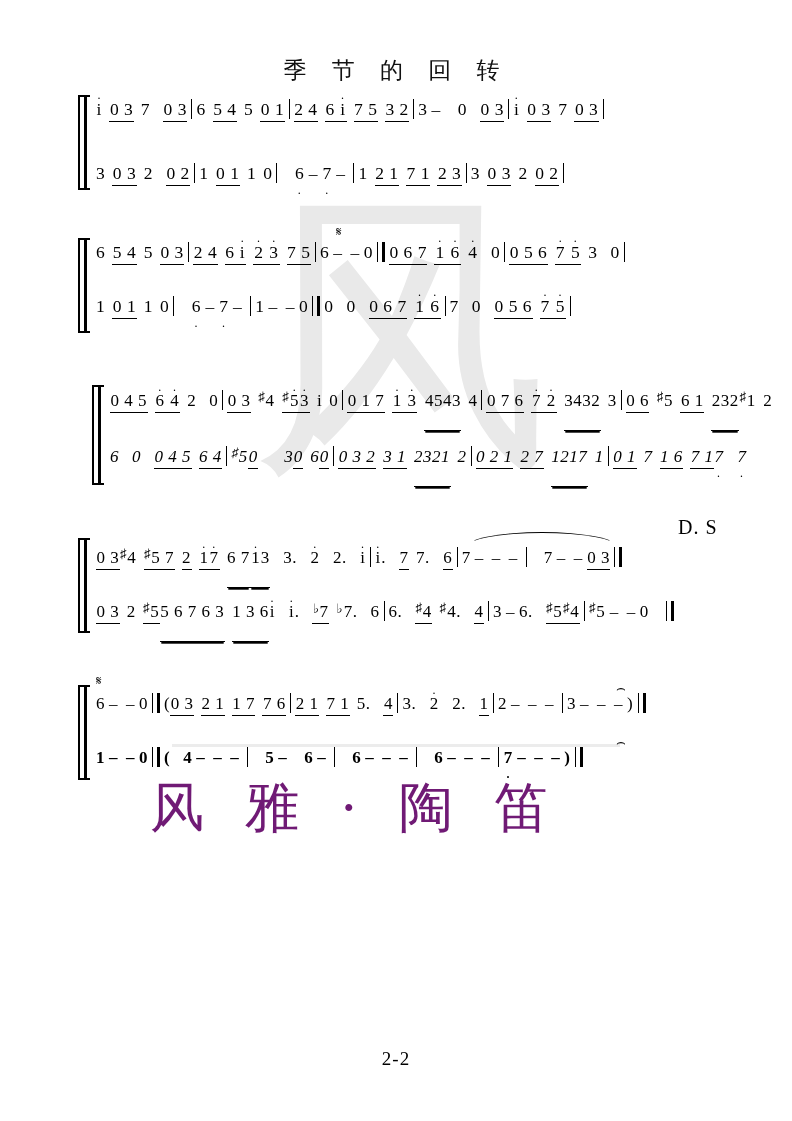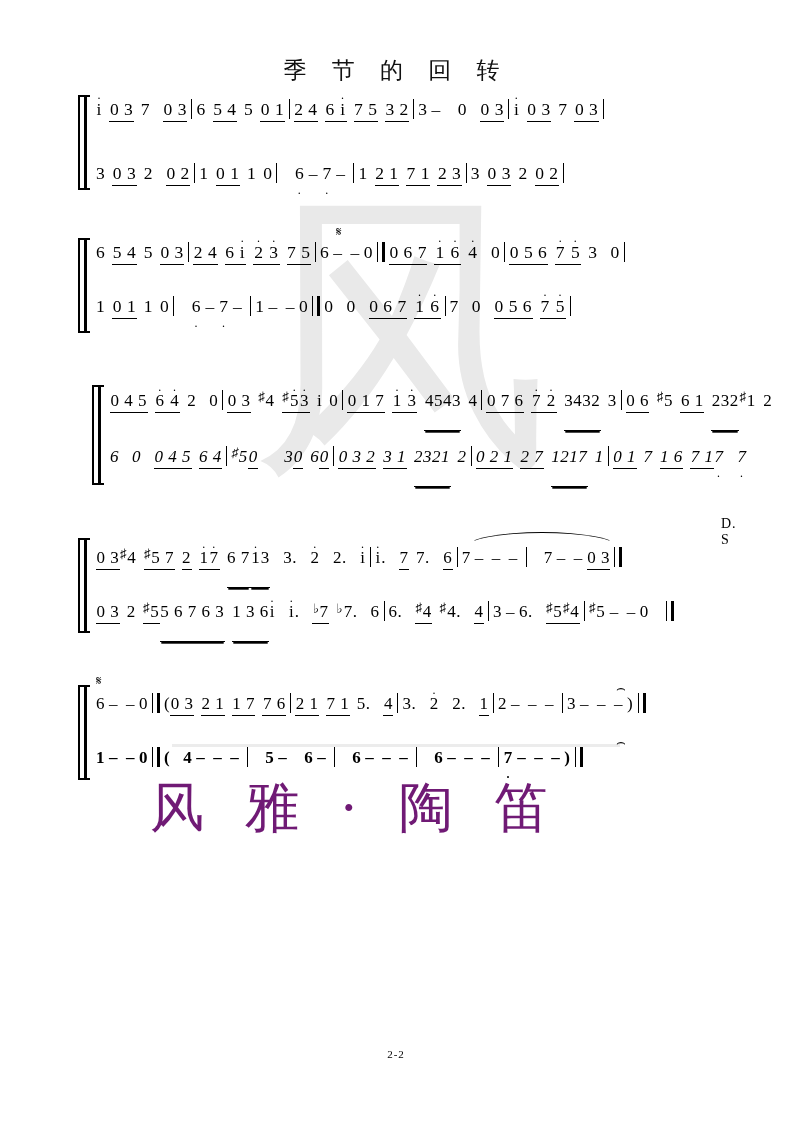--- a/index.html
+++ b/index.html
@@ -158,24 +158,23 @@
   .spw { display: inline-block; width: 13px; }
   .dash { display: inline-block; padding: 0 4px; }
 
   .segno {
     position: absolute;
     font-size: 13px;
     font-family: "DejaVu Sans", sans-serif;
   }
   .ds {
     position: absolute;
-    font-size: 14px;
+    font-size: 20px;
     font-family: "Liberation Serif", serif;
     letter-spacing: 1px;
-    margin-left: 43px;
   }
   .slur {
     position: absolute;
     border-top: 1.4px solid #000;
     border-radius: 50%/100% 100% 0 0;
     height: 14px;
     border-left: 1px solid transparent;
     border-right: 1px solid transparent;
   }
   .fermata {
@@ -183,21 +182,21 @@
     font-size: 15px;
     font-family: "DejaVu Sans", serif;
   }
 
   .page-num {
     position: absolute;
     left: 0; top: 1048px;
     width: 792px;
     text-align: center;
     font-family: "Liberation Serif", serif;
-    font-size: 11px;
+    font-size: 19px;
     letter-spacing: 1px;
   }
 </style>
 </head>
 <body>
 
 <div class="page">
 
   <div class="watermark">
     <div class="wm-seal">风</div>

